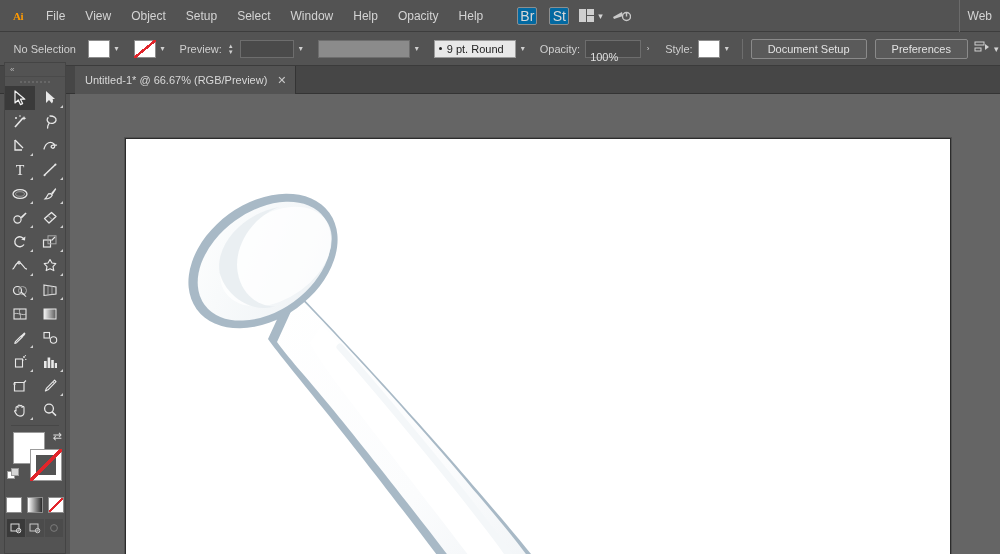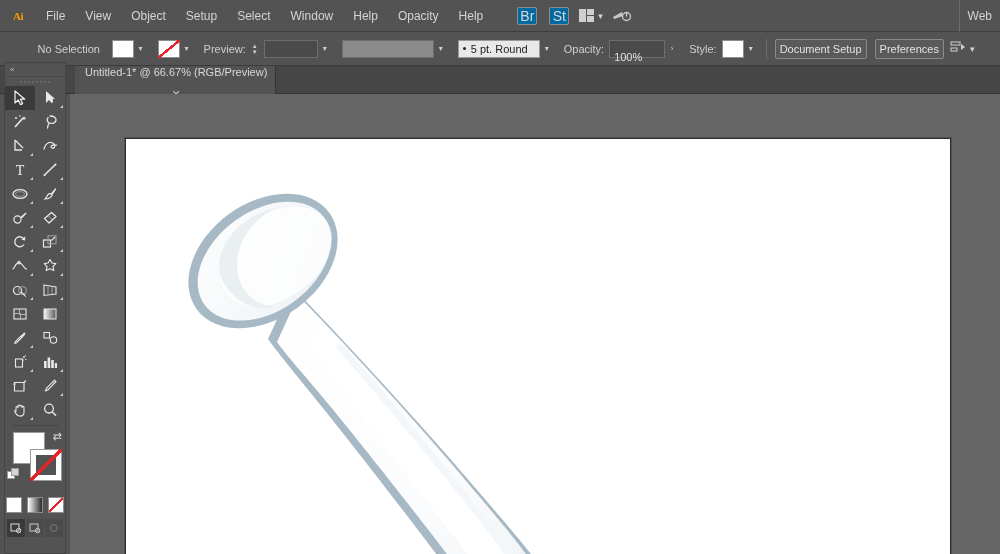--- a/index.html
+++ b/index.html
@@ -91,37 +91,36 @@
     width: 92px; height: 18px; background: #8b8b8b; border: 1px solid #6d6d6d;
   }
   .strokebox {
     width: 82px; height: 18px; background: #e8e8e8; border: 1px solid #9a9a9a;
     color: #222; font-size: 11px; line-height: 16px;
     display: flex; align-items: center; padding-left: 4px; gap: 5px;
   }
   .strokebox .dot { width: 3px; height: 3px; background: #222; border-radius: 50%; display: block; }
   .cb-sep { width: 1px; height: 20px; background: #6e6e6e; margin: 0 8px; }
   .cb-btn {
-    height: 20px; padding: 0 4px; border: 1px solid #8a8a8a; border-radius: 2px;
+    height: 20px; padding: 0 16px; border: 1px solid #8a8a8a; border-radius: 2px;
     background: #5a5a5a; color: #e2e2e2; font-size: 11px; line-height: 18px;
     white-space: nowrap;
   }
   .align-icon { color: #d0d0d0; font-size: 13px; margin-left: 6px; }
 
   
   .tabbar {
     position: absolute; top: 66px; left: 0; width: 1000px; height: 28px;
     background: #464646; border-bottom: 1px solid #343434;
   }
   .doctab {
     position: absolute; left: 75px; top: 0; height: 28px;
     background: #535353;
     display: flex; align-items: center; padding: 0 8px 0 10px; gap: 10px;
     border-right: 1px solid #343434;
-    flex-direction: column;
   }
   .doctab-title { color: #d9d9d9; font-size: 11px; white-space: nowrap; }
   .doctab-close { color: #c8c8c8; font-size: 11px; }
 
   
   .toolpanel {
     position: absolute; left: 4px; top: 62px; width: 62px; height: 492px;
     background: #535353; border: 1px solid #444;
   }
   .tp-header {
@@ -267,21 +266,21 @@
     <div class="field w-small"></div>
     <span class="dd-arrow">▾</span>
 
     <div class="cb-gap"></div>
     <div class="profile-box"></div>
     <span class="dd-arrow">▾</span>
 
     <div class="cb-gap"></div>
     <div class="strokebox">
       <i class="dot"></i>
-      <span>5 pt. Round</span>
+      <span>9 pt. Round</span>
     </div>
     <span class="dd-arrow">▾</span>
 
     <div class="cb-gap"></div>
     <div class="cb-label">Opacity:</div>
     <div style="width:5px"></div>
     <div class="field w-opacity">100%</div>
     <span class="dd-arrow">›</span>
 
     <div class="cb-gap"></div>

